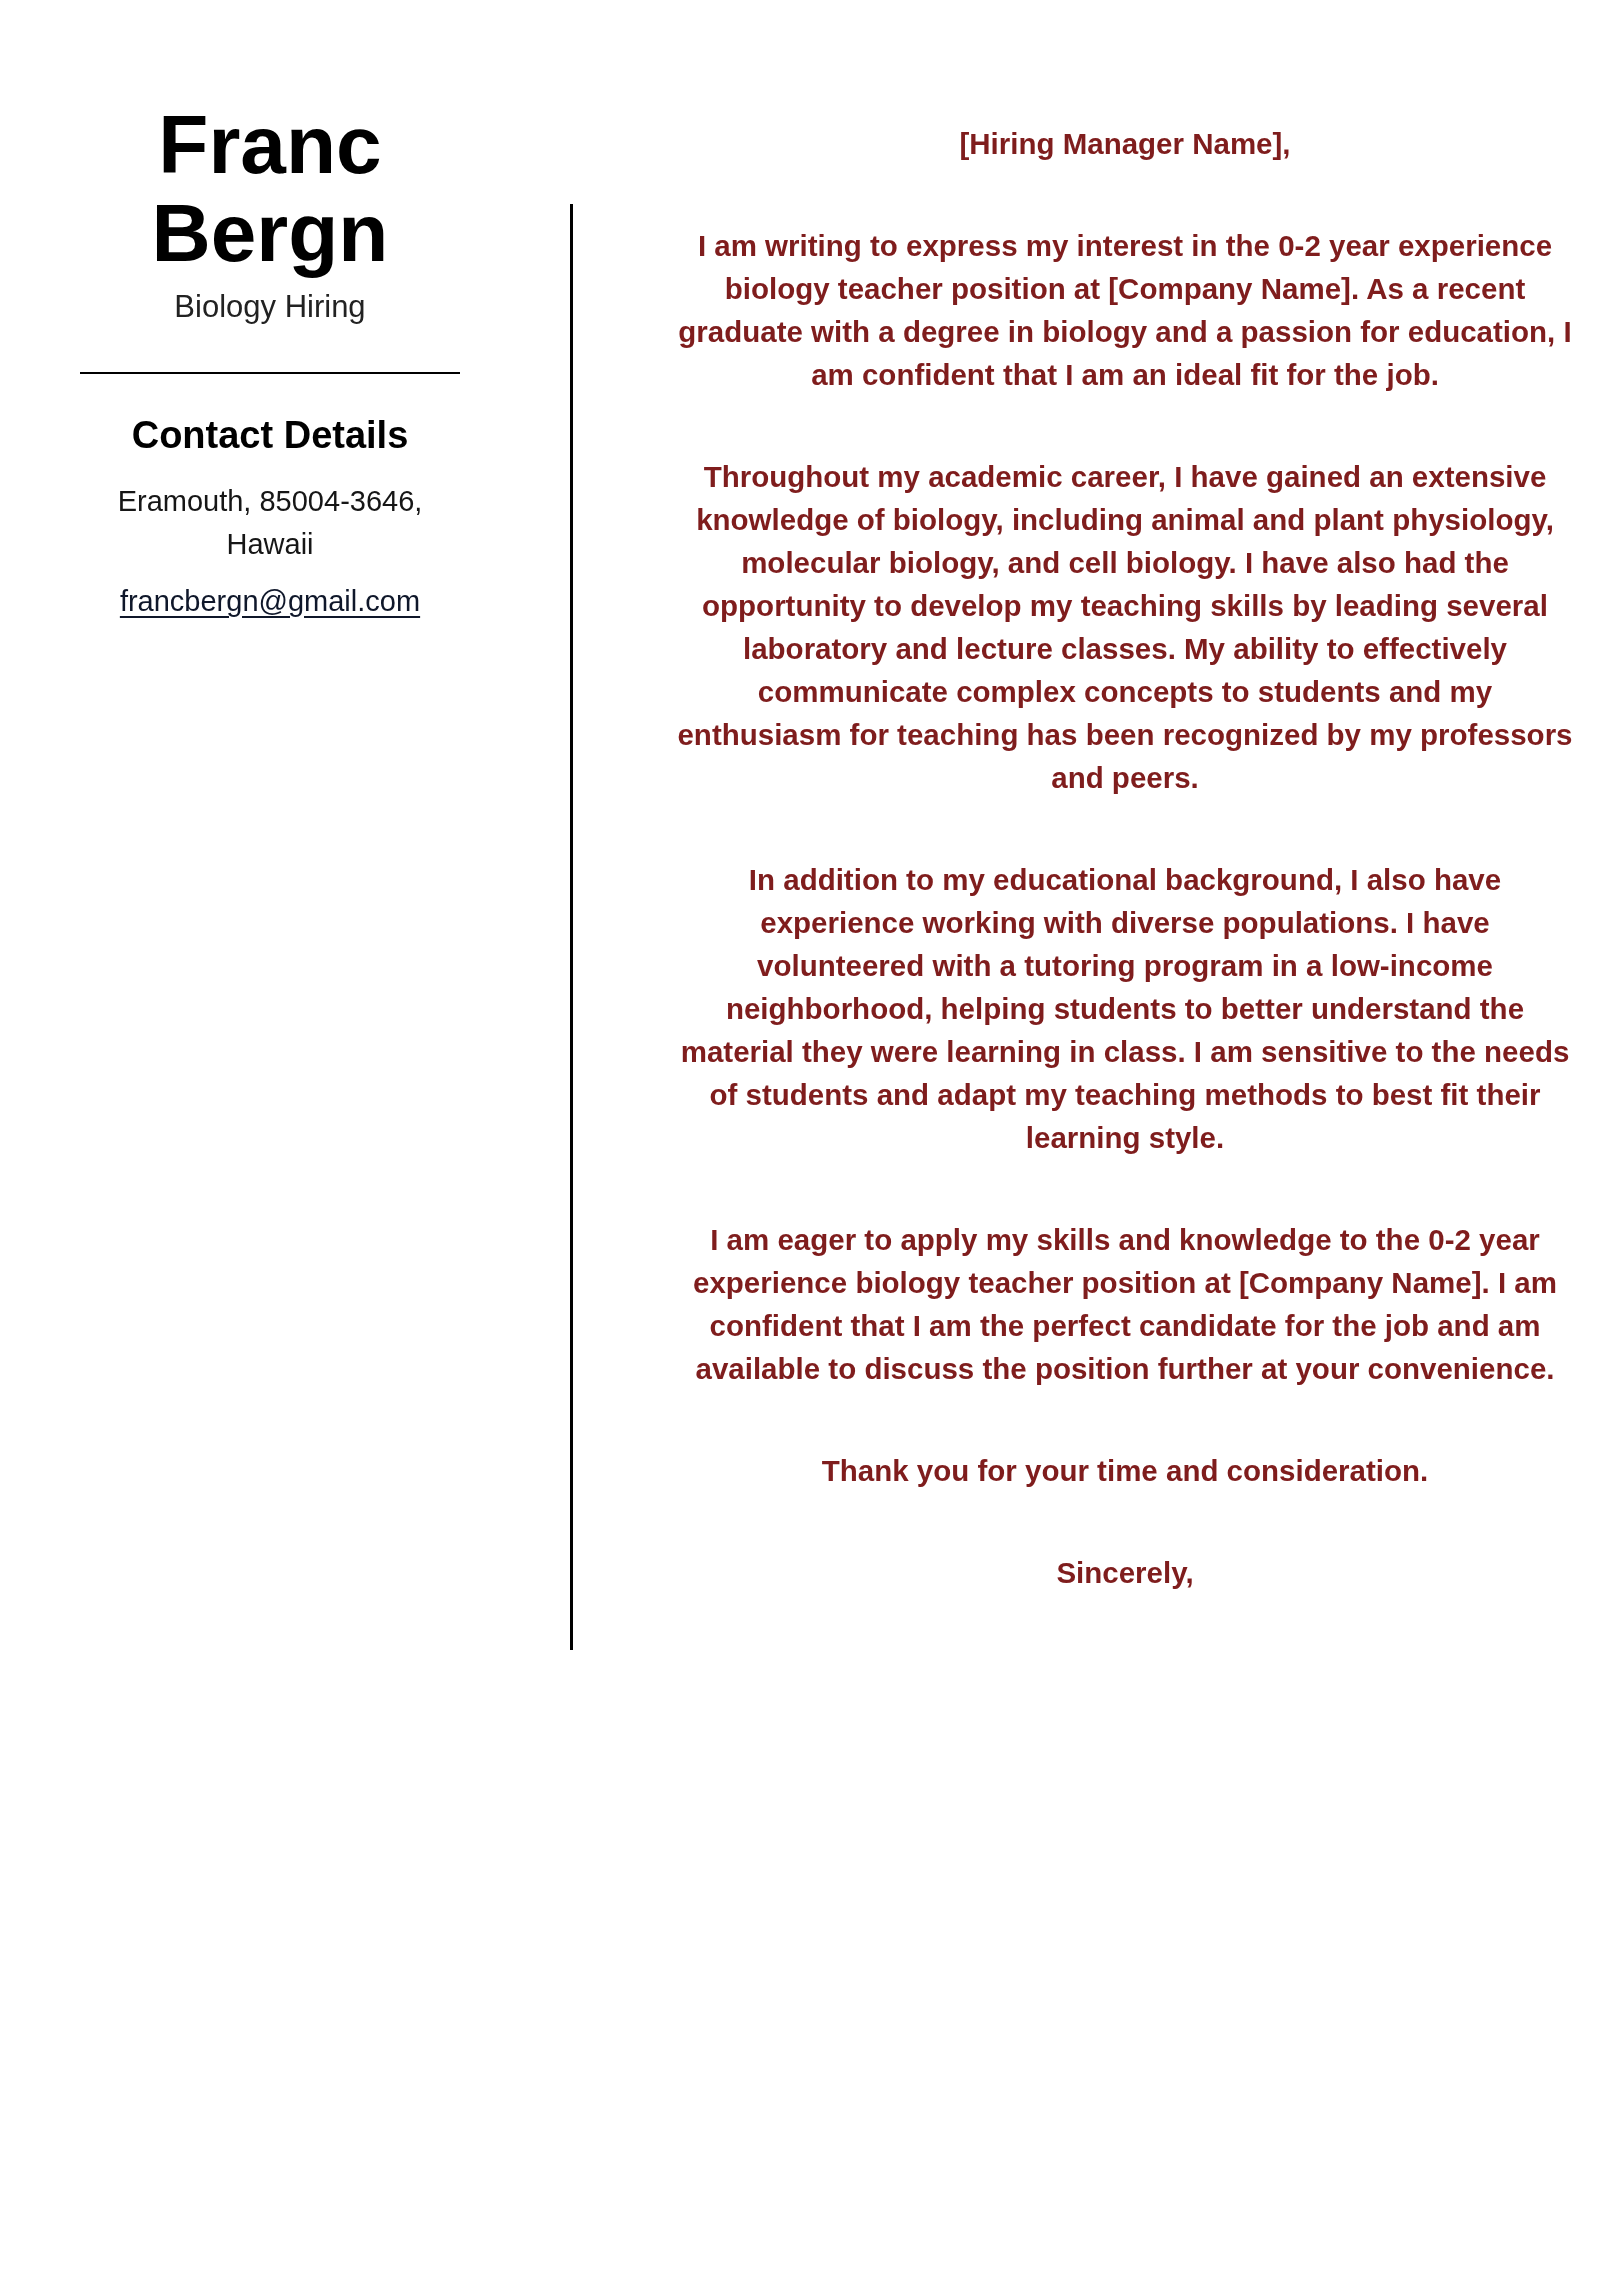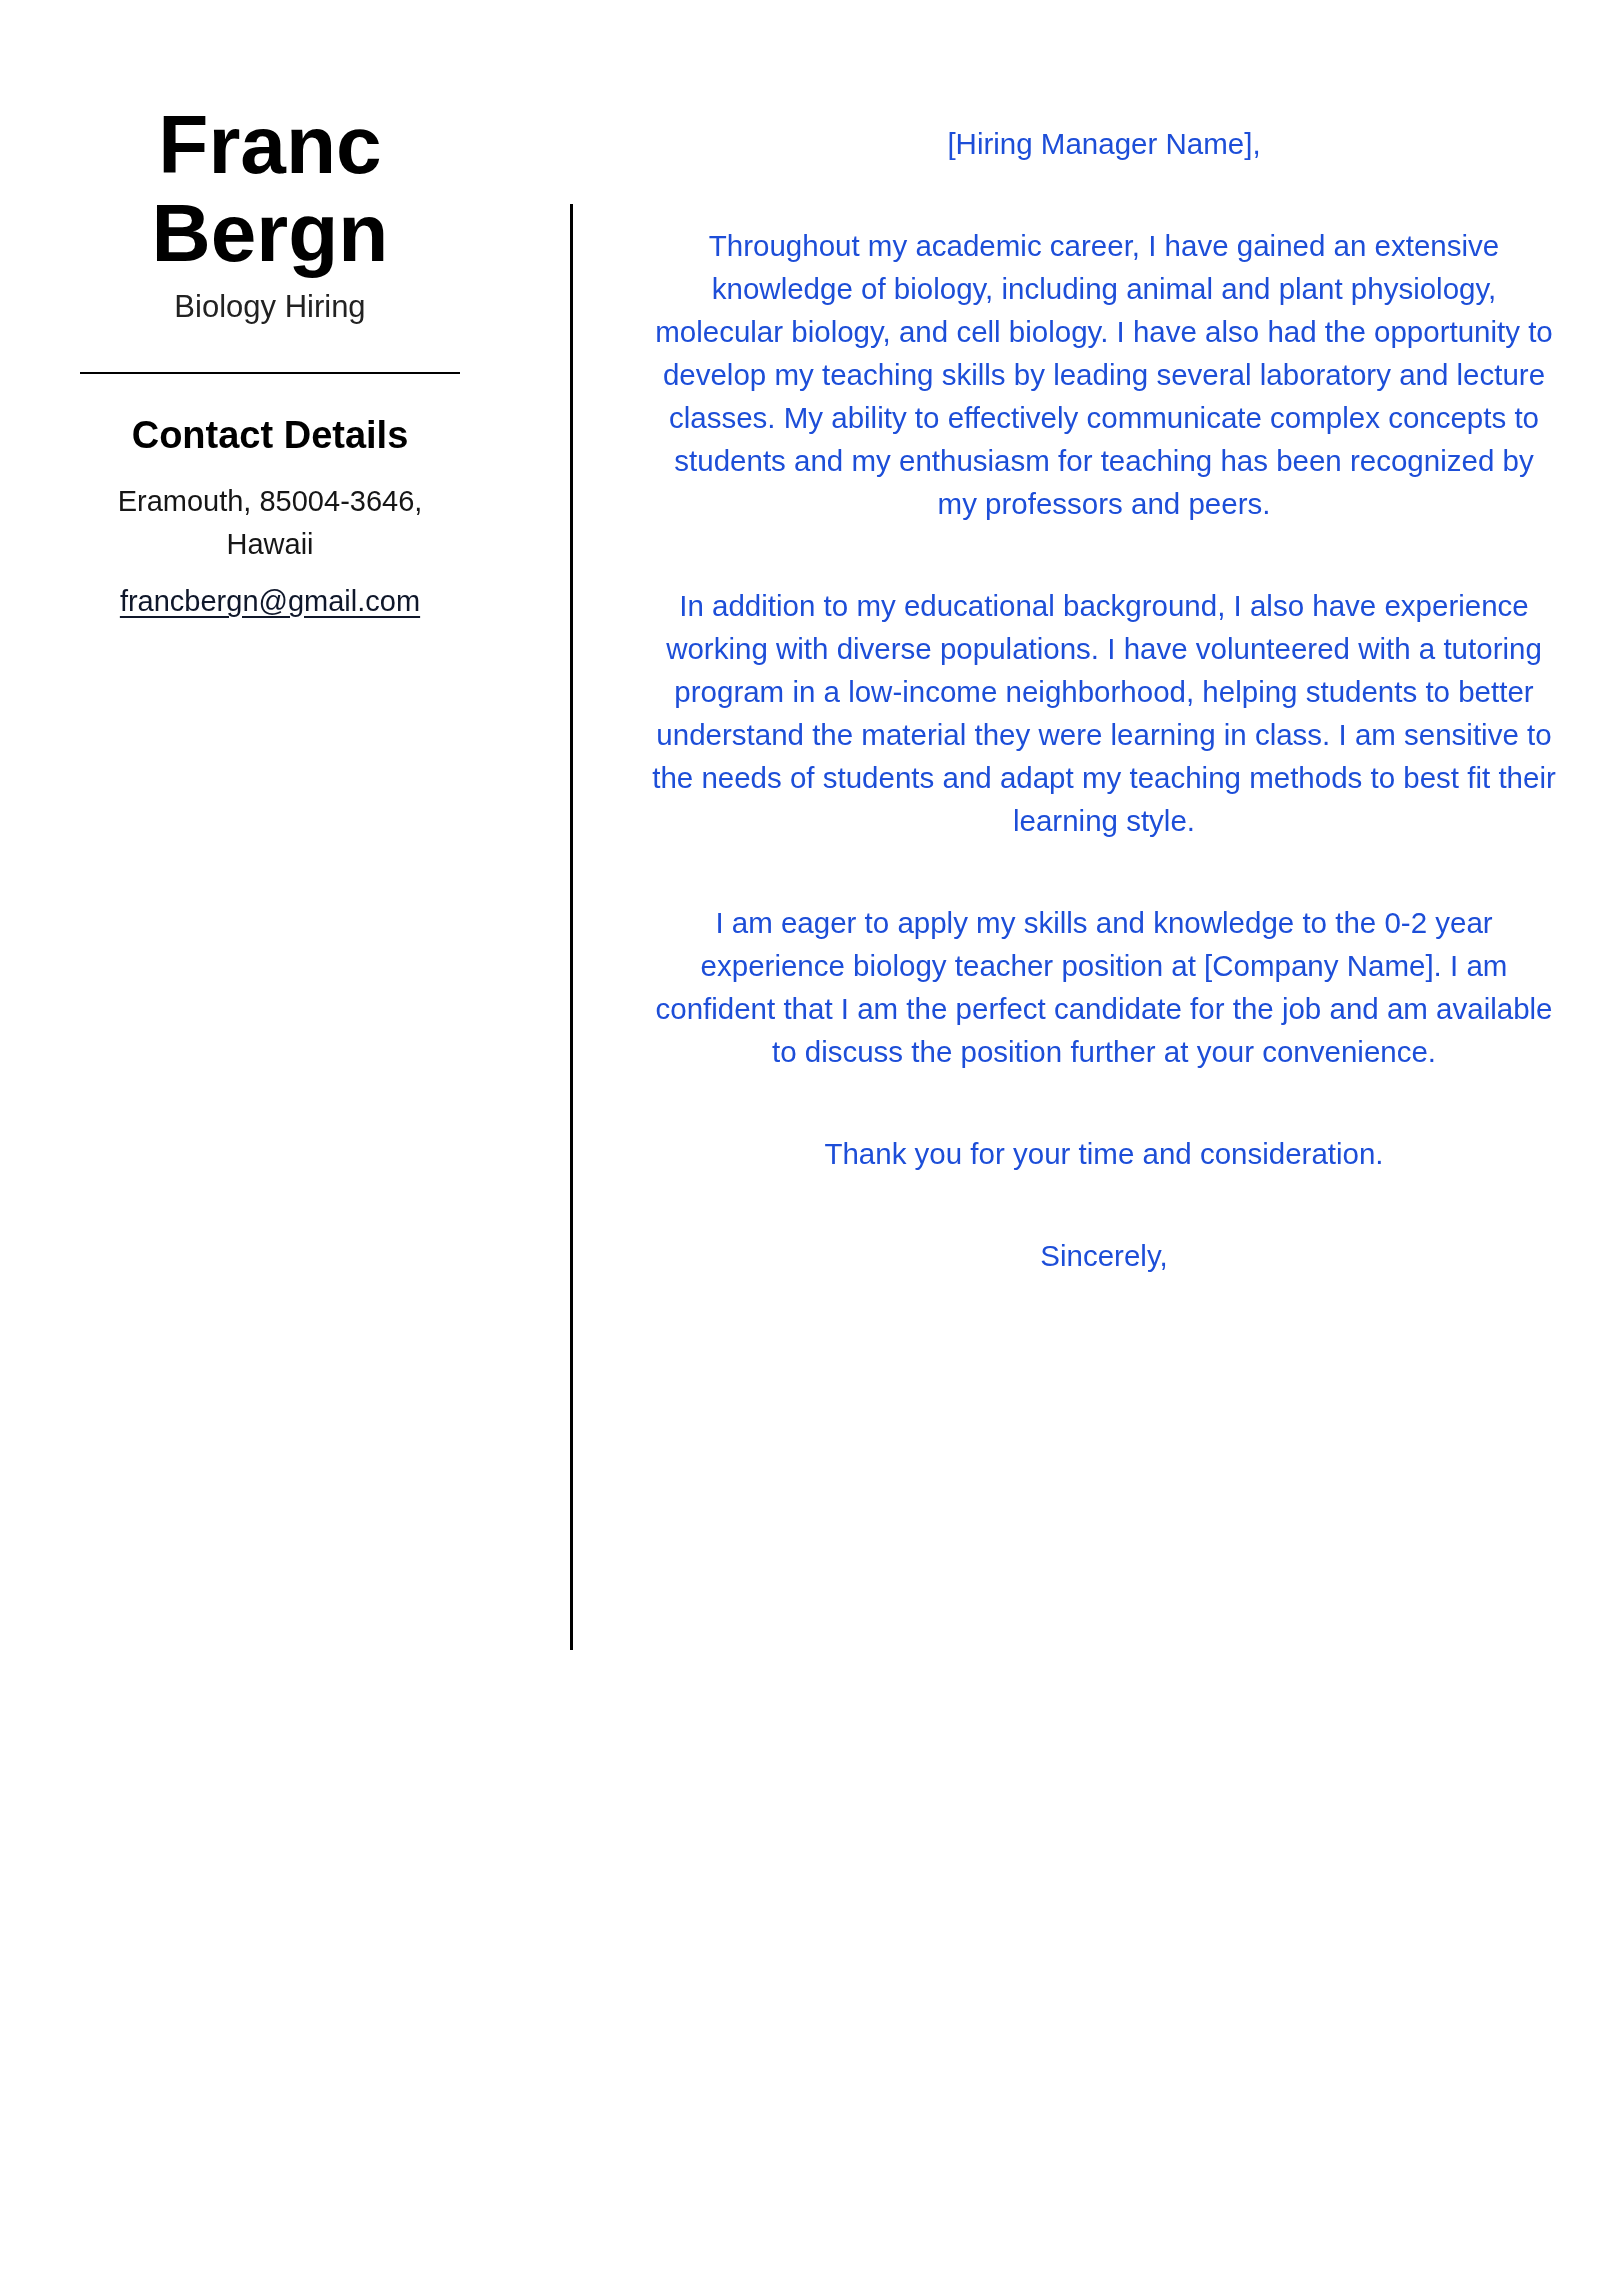--- a/index.html
+++ b/index.html
@@ -74,27 +74,27 @@
     left: 570px;
     top: 204px;
     width: 3.3px;
     height: 1446px;
     background: #000000;
   }
 
   
   .letter {
     position: absolute;
-    left: 652px;
+    left: 673px;
     top: 122px;
     width: 904px;
     font-size: 29.5px;
     line-height: 43px;
-    font-weight: 400;
-    color: #1d4ed8;
+    font-weight: 700;
+    color: #7f1d1d;
   }
   .letter p { margin: 0 0 59px 0; }
   .letter p:last-child { margin-bottom: 4px; }
   .closing span { display: block; }
 </style>
 </head>
 <body>
 
 <div class="page">
 
@@ -119,20 +119,21 @@
         <a href="#" class="email-link">francbergn@gmail.com</a>
       </p>
     </div>
   </aside>
 
   <div class="vrule"></div>
 
   <main class="letter">
     <p>[Hiring Manager Name],</p>
 
+    <p>I am writing to express my interest in the 0-2 year experience biology teacher position at [Company Name]. As a recent graduate with a degree in biology and a passion for education, I am confident that I am an ideal fit for the job.</p>
 
     <p>Throughout my academic career, I have gained an extensive knowledge of biology, including animal and plant physiology, molecular biology, and cell biology. I have also had the opportunity to develop my teaching skills by leading several laboratory and lecture classes. My ability to effectively communicate complex concepts to students and my enthusiasm for teaching has been recognized by my professors and peers.</p>
 
     <p>In addition to my educational background, I also have experience working with diverse populations. I have volunteered with a tutoring program in a low-income neighborhood, helping students to better understand the material they were learning in class. I am sensitive to the needs of students and adapt my teaching methods to best fit their learning style.</p>
 
     <p>I am eager to apply my skills and knowledge to the 0-2 year experience biology teacher position at [Company Name]. I am confident that I am the perfect candidate for the job and am available to discuss the position further at your convenience.</p>
 
     <p>Thank you for your time and consideration.</p>
 
     <p class="closing">

